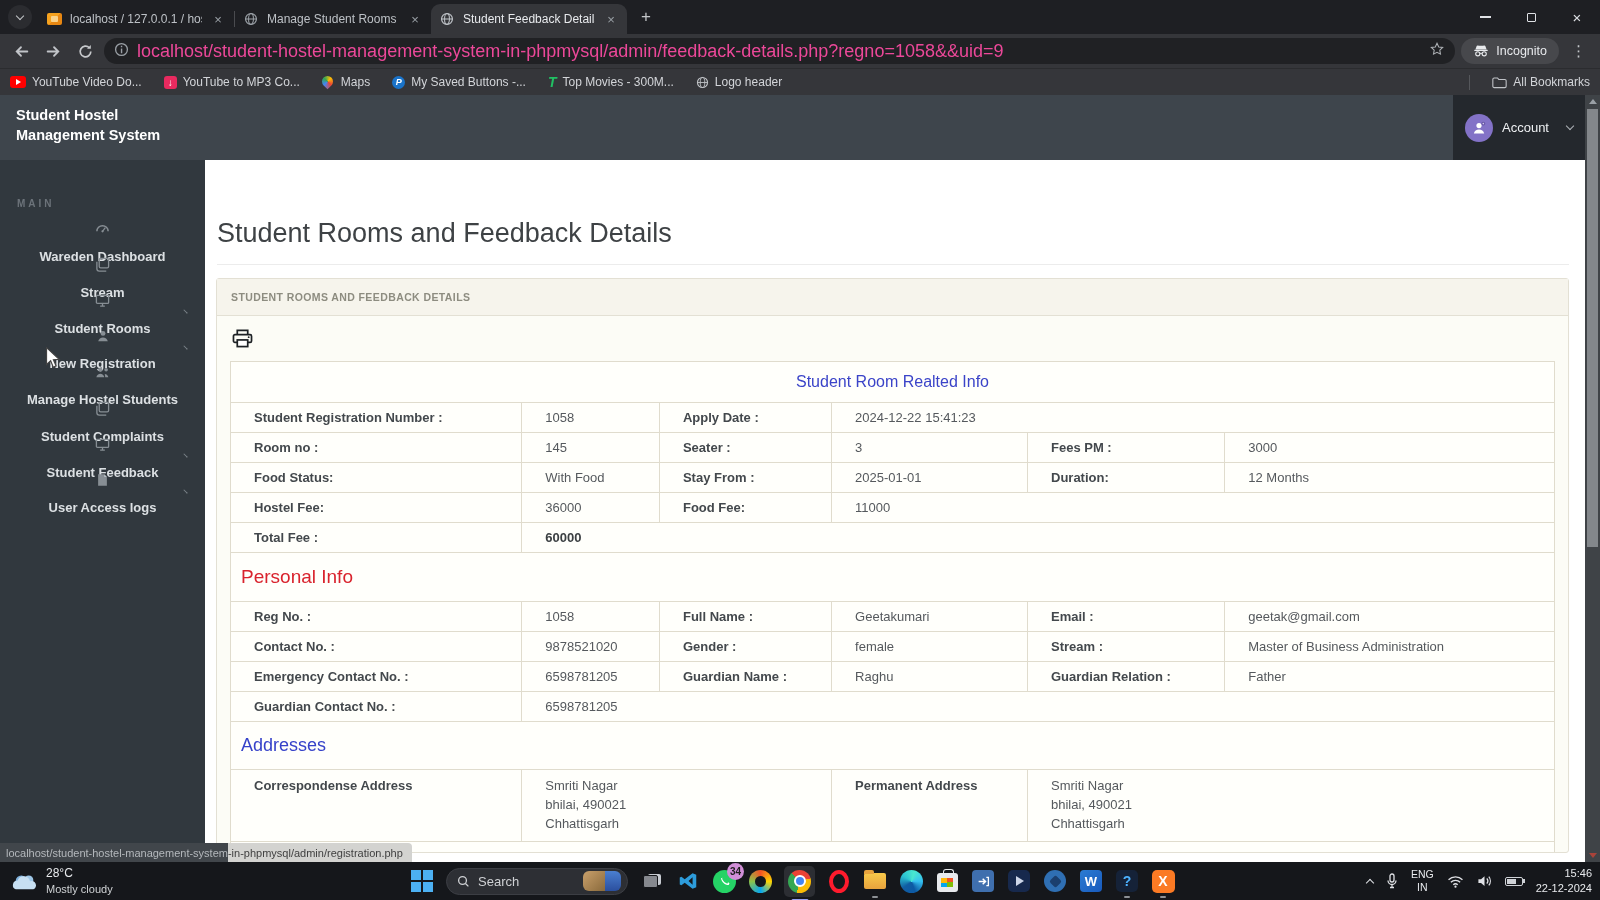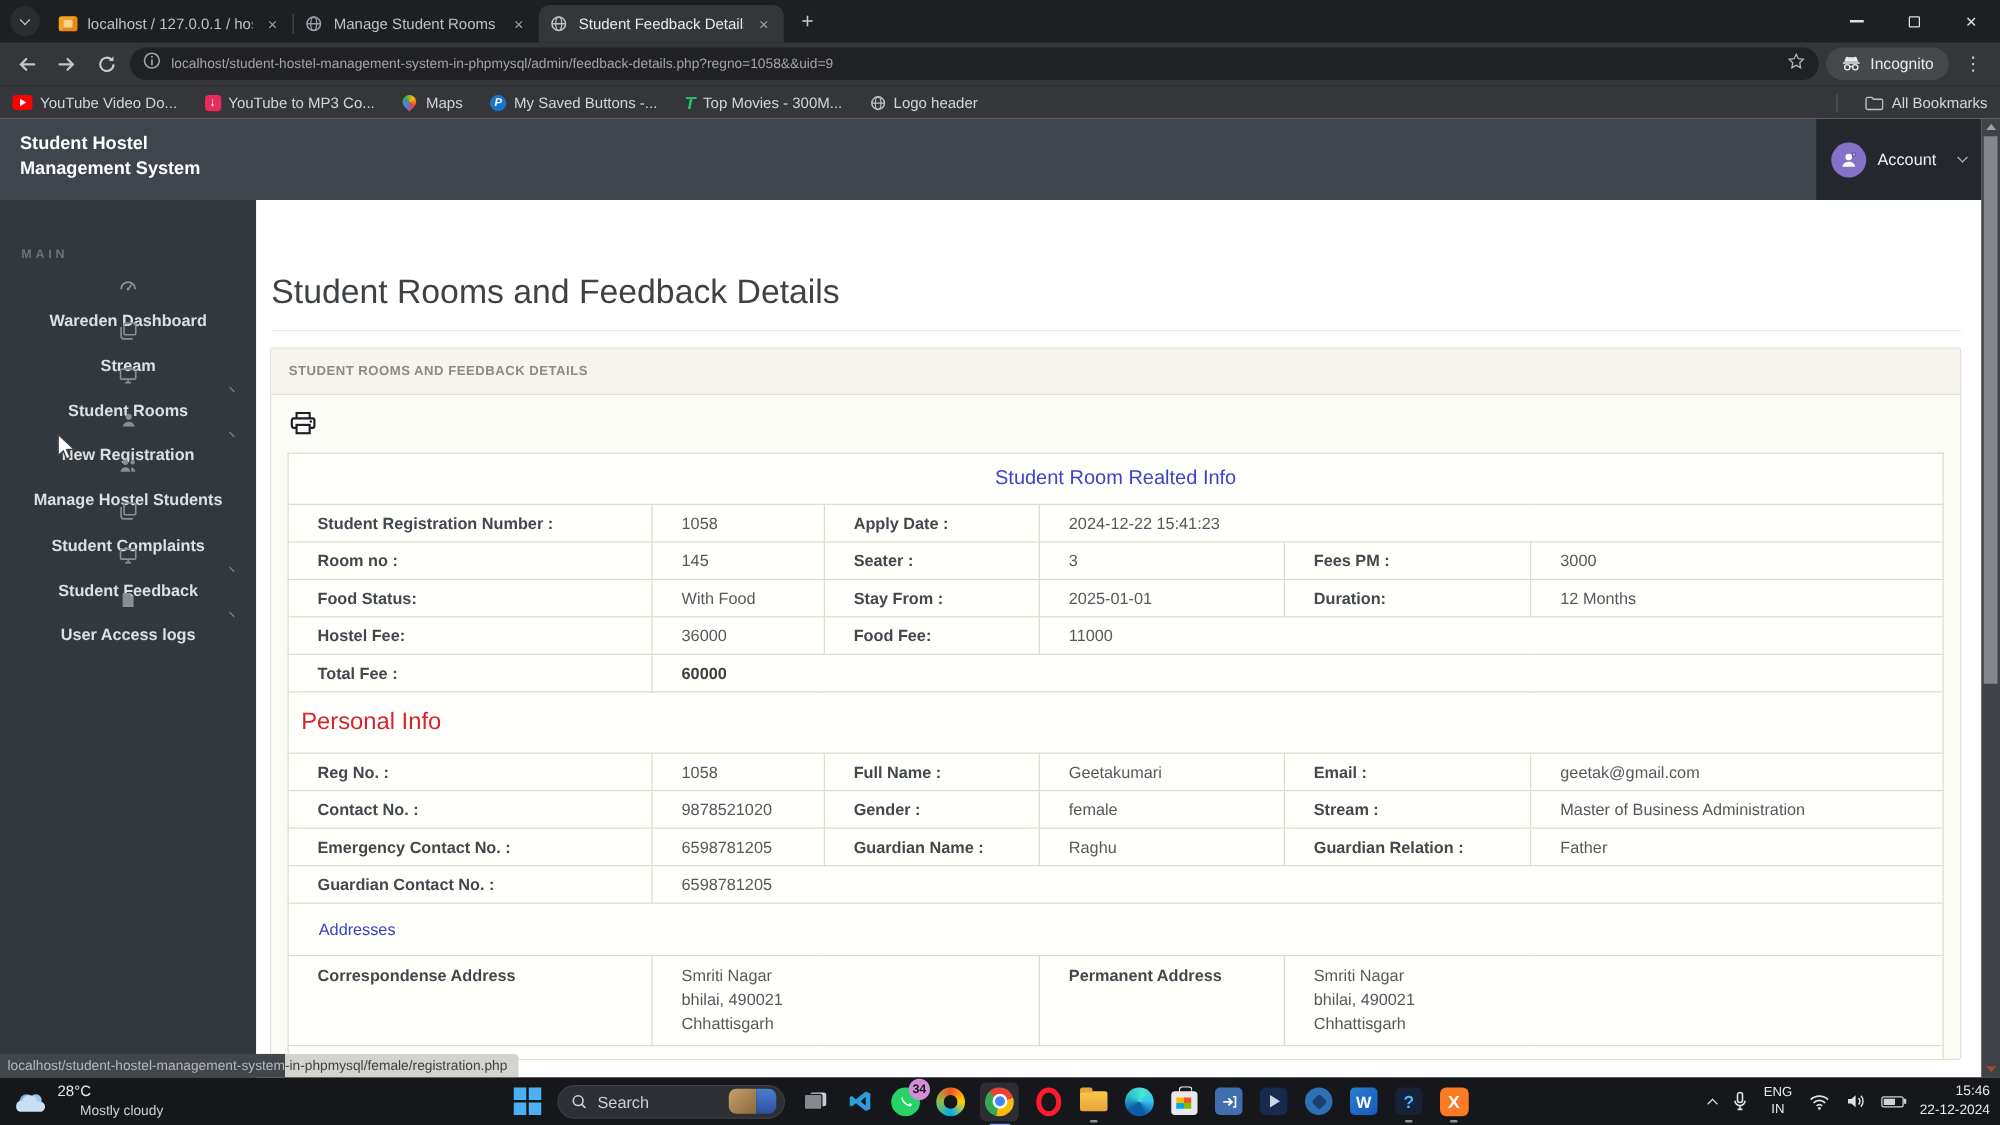--- a/index.html
+++ b/index.html
@@ -32,21 +32,21 @@
   .fav-pma { width:15px; height:12px; border-radius:2px;
     background:linear-gradient(135deg,#f6a21e 50%, #e88712 50%); position:relative; }
   .fav-pma::after{ content:""; position:absolute; inset:3px 4px; background:#fbd38a; border-radius:1px; }
 
   
   .toolbar { position:absolute; top:34px; left:0; right:0; height:34px; background:#35363a;
     display:flex; align-items:center; padding:0 8px; gap:6px; }
   .nav-btn { width:26px; height:26px; display:flex; align-items:center; justify-content:center; }
   .urlbar { flex:1; height:26px; background:#202124; border-radius:13px; display:flex;
     align-items:center; padding:0 10px; gap:8px; }
-  .url-text { flex:1; color:#a3a3a3; font-size:11px; white-space:nowrap; overflow:hidden; }
+  .url-text { flex:1; color:#ec4899; font-size:18px; white-space:nowrap; overflow:hidden; }
   .incog-chip { height:26px; background:#47484c; border-radius:13px; display:flex; align-items:center;
     gap:7px; padding:0 12px; color:#e8eaed; font-size:12.5px; }
   .menu-dots { color:#c3c6c9; font-size:15px; padding:0 6px; }
 
   
   .bookmarks { position:absolute; top:68px; left:0; right:0; height:27px; background:#35363a;
     border-top:1px solid #2b2c2f; display:flex; align-items:center; padding:0 10px;
     font-size:12px; color:#d3d5d9; gap:22px; }
   .bm-item { display:flex; align-items:center; gap:6px; white-space:nowrap; }
   .bm-spacer { flex:1; }
@@ -92,21 +92,21 @@
     align-items:center; padding:0 14px; font-size:10.5px; font-weight:bold; color:#8d8c80; letter-spacing:.4px; }
   .card-body { padding:11px 13px 0 13px; }
   .print-btn { display:inline-block; margin:2px 0 9px 2px; }
 
   table.detail { width:100%; border-collapse:collapse; background:#fffffb; font-size:13px; table-layout:fixed; }
   table.detail td { border:1px solid #e0dccd; padding:7px 23px; overflow:hidden; }
   td.lbl { font-weight:bold; color:#43484c; }
   td.val { color:#55595d; }
   td.bold-val { font-weight:bold; color:#3c4043; }
   tr.row-title td { color:#3b44c8; text-align:center; font-size:16px; padding:11px; }
-  tr.sec-blue td { color:#3642c9; font-size:13px; padding:13px 24px; }
+  tr.sec-blue td { color:#3642c9; font-size:18px; padding:13px 10px; }
   tr.sec-red td { color:#d9232d; font-size:19px; padding:13px 10px; }
   td.addr { white-space:pre-line; vertical-align:top; line-height:1.45; }
   tr.partial td { height:11px; padding:0; border-bottom:none; }
 
   .page-scrollbar { position:absolute; top:0; right:0; bottom:0; width:15px; background:#3f4347; }
   .ps-thumb { position:absolute; top:14px; left:2px; right:2px; height:438px; background:#83878b; }
   .ps-up { position:absolute; top:4px; left:3.5px; border-left:4px solid transparent;
     border-right:4px solid transparent; border-bottom:5px solid #9aa0a6; }
   .ps-down { position:absolute; bottom:4px; left:3.5px; border-left:4px solid transparent;
     border-right:4px solid transparent; border-top:5px solid #a8433a; }
@@ -545,38 +545,38 @@
     </main>
 
     <div class="page-scrollbar">
       <i class="ps-up"></i>
       <div class="ps-thumb"></div>
       <i class="ps-down"></i>
     </div>
 
     <div class="status-bubble">
       <span class="seg-dark">localhost/student-hostel-management-system</span>
-      <span class="seg-light">-in-phpmysql/female/registration.php</span>
+      <span class="seg-light">-in-phpmysql/admin/registration.php</span>
     </div>
 
     <svg class="cursor" width="18" height="22" viewBox="0 0 12 17">
       <path d="M1 0.5 L1 13.5 L4.2 10.6 L6.2 15.6 L8.4 14.6 L6.3 9.8 L10.8 9.6 Z" fill="#fff" stroke="#444" stroke-width="0.9"></path>
     </svg>
   </div>
 
   <div class="taskbar">
     <div class="weather">
       <svg width="26" height="20" viewBox="0 0 28 20">
           <circle cx="10" cy="10" r="6" fill="#7fb1dc"></circle>
           <circle cx="18" cy="9" r="5" fill="#9ec7e8"></circle>
           <path d="M4 19a5 5 0 0 1 2-9.6 7 7 0 0 1 13.4 1A4.5 4.5 0 0 1 23 19z" fill="#c7dff2"></path>
         </svg>
       <div class="weather-txt">
         <div class="weather-temp">28°C</div>
-        <div style="color:#cfd2d4;margin-left:18px;">Mostly cloudy</div>
+        <div style="color:#cfd2d4;">Mostly cloudy</div>
       </div>
     </div>
 
     <div class="tb-apps">
       <div class="tb-icon">
           <span class="start-grid">
             <span></span>
             <span></span>
             <span></span>
             <span></span>

